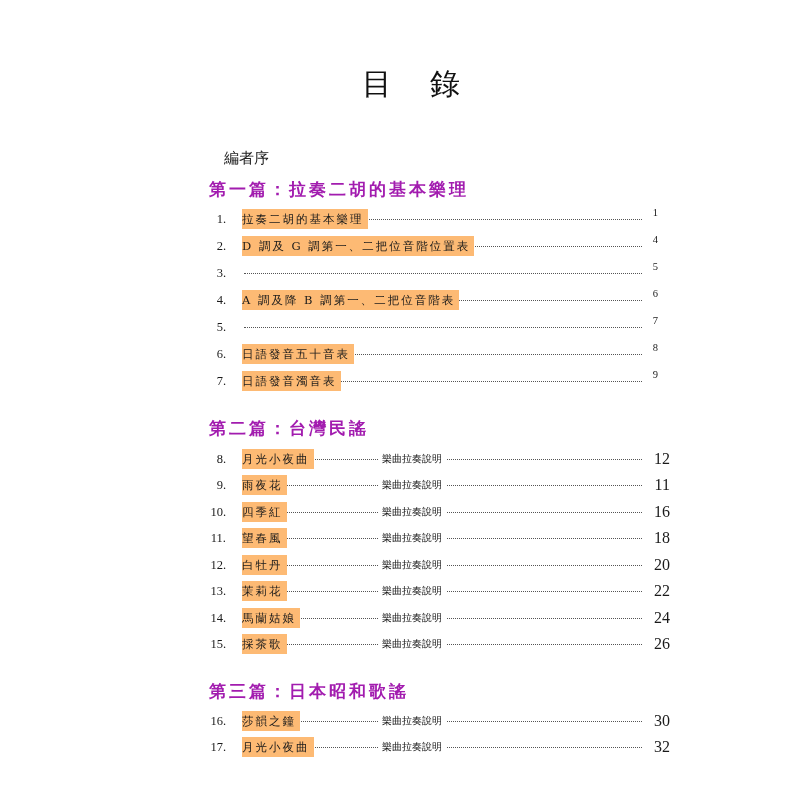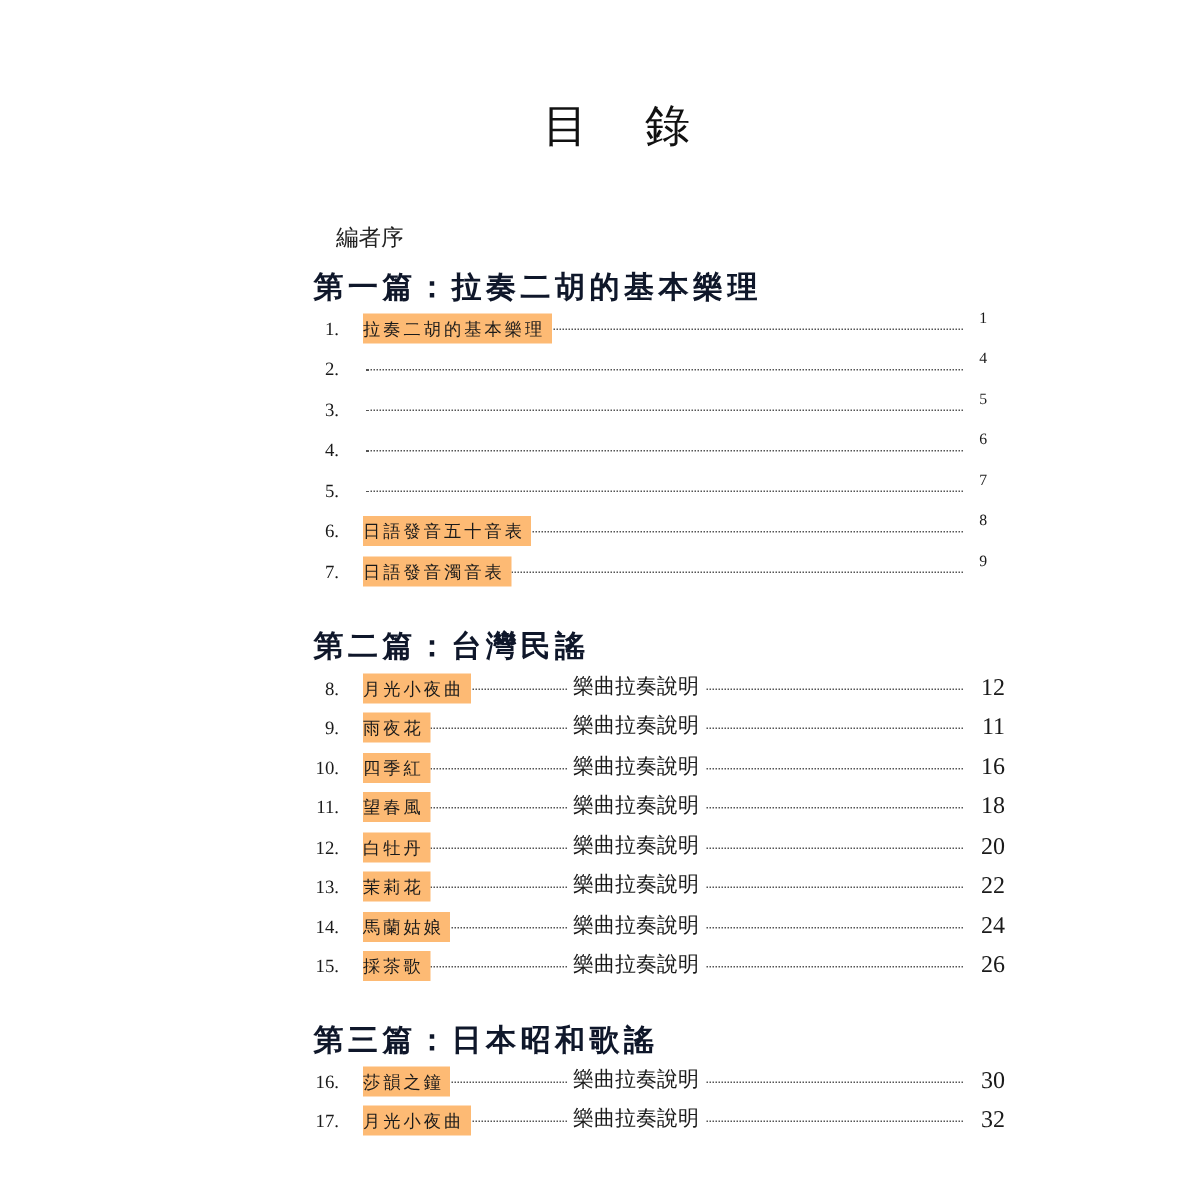--- a/index.html
+++ b/index.html
@@ -10,41 +10,41 @@
   }
   .page-title {
     position: absolute; top: 64px; left: 0; width: 860px; text-align: center;
     font-size: 30px; letter-spacing: 38px; font-weight: normal; color: #111;
   }
   .preface {
     position: absolute; left: 224px; top: 149px; font-size: 15px; color: #222;
   }
   .section-heading {
     position: absolute; left: 209px; font-family: "DejaVu Sans", "Liberation Sans", sans-serif;
-    font-weight: bold; font-size: 20px; letter-spacing: 3px; color: #0f172a;
+    font-weight: bold; font-size: 17px; letter-spacing: 3px; color: #a21caf;
   }
   .entry {
     position: absolute; left: 200px; width: 470px; height: 20px;
     font-size: 11.5px; line-height: 20px; color: #1a1a1a;
   }
   .entry .num {
     position: absolute; left: 0; width: 26px; text-align: right;
     font-family: "Liberation Serif", serif; font-size: 12.5px;
   }
   .entry .label {
     position: absolute; left: 42px; white-space: nowrap; letter-spacing: 2px;
     background: #fdba74; padding-right: 4px; z-index: 2;
   }
   .entry .dots {
     position: absolute; left: 44px; right: 28px; top: 10px;
     border-bottom: 1.5px dotted #555; z-index: 1;
   }
   .entry .mid {
     position: absolute; left: 178px; white-space: nowrap; background: #fff;
-    padding: 0 4px; z-index: 2; font-family: Liberation Serif, serif; font-size: 14px;
+    padding: 0 4px; z-index: 2; font-family: Liberation Serif, serif; font-size: 10px;
   }
   .entry .page {
     position: absolute; right: 0; width: 22px; text-align: right;
     font-family: "Liberation Serif", serif; font-size: 16px;
   }
   .entry.sup .page { top: -6px; font-size: 10.5px; right: 12px; }
   .entry.sup .dots { right: 28px; }
 </style>
 </head>
 <body>
@@ -58,30 +58,32 @@
 <div class="section-heading" style="top:178px">第一篇：拉奏二胡的基本樂理</div>
 
 <div class="entry sup" style="top:209px">
   <span class="num">1.</span>
   <span class="label">拉奏二胡的基本樂理</span>
   <span class="dots"></span>
   <span class="page">1</span>
 </div>
 <div class="entry sup" style="top:236px">
   <span class="num">2.</span>
+  <span class="label">D 調及 G 調第一、二把位音階位置表</span>
   <span class="dots"></span>
   <span class="page">4</span>
 </div>
 <div class="entry sup" style="top:263px">
   <span class="num">3.</span>
   <span class="dots"></span>
   <span class="page">5</span>
 </div>
 <div class="entry sup" style="top:290px">
   <span class="num">4.</span>
+  <span class="label">A 調及降 B 調第一、二把位音階表</span>
   <span class="dots"></span>
   <span class="page">6</span>
 </div>
 <div class="entry sup" style="top:317px">
   <span class="num">5.</span>
   <span class="dots"></span>
   <span class="page">7</span>
 </div>
 <div class="entry sup" style="top:344px">
   <span class="num">6.</span>

